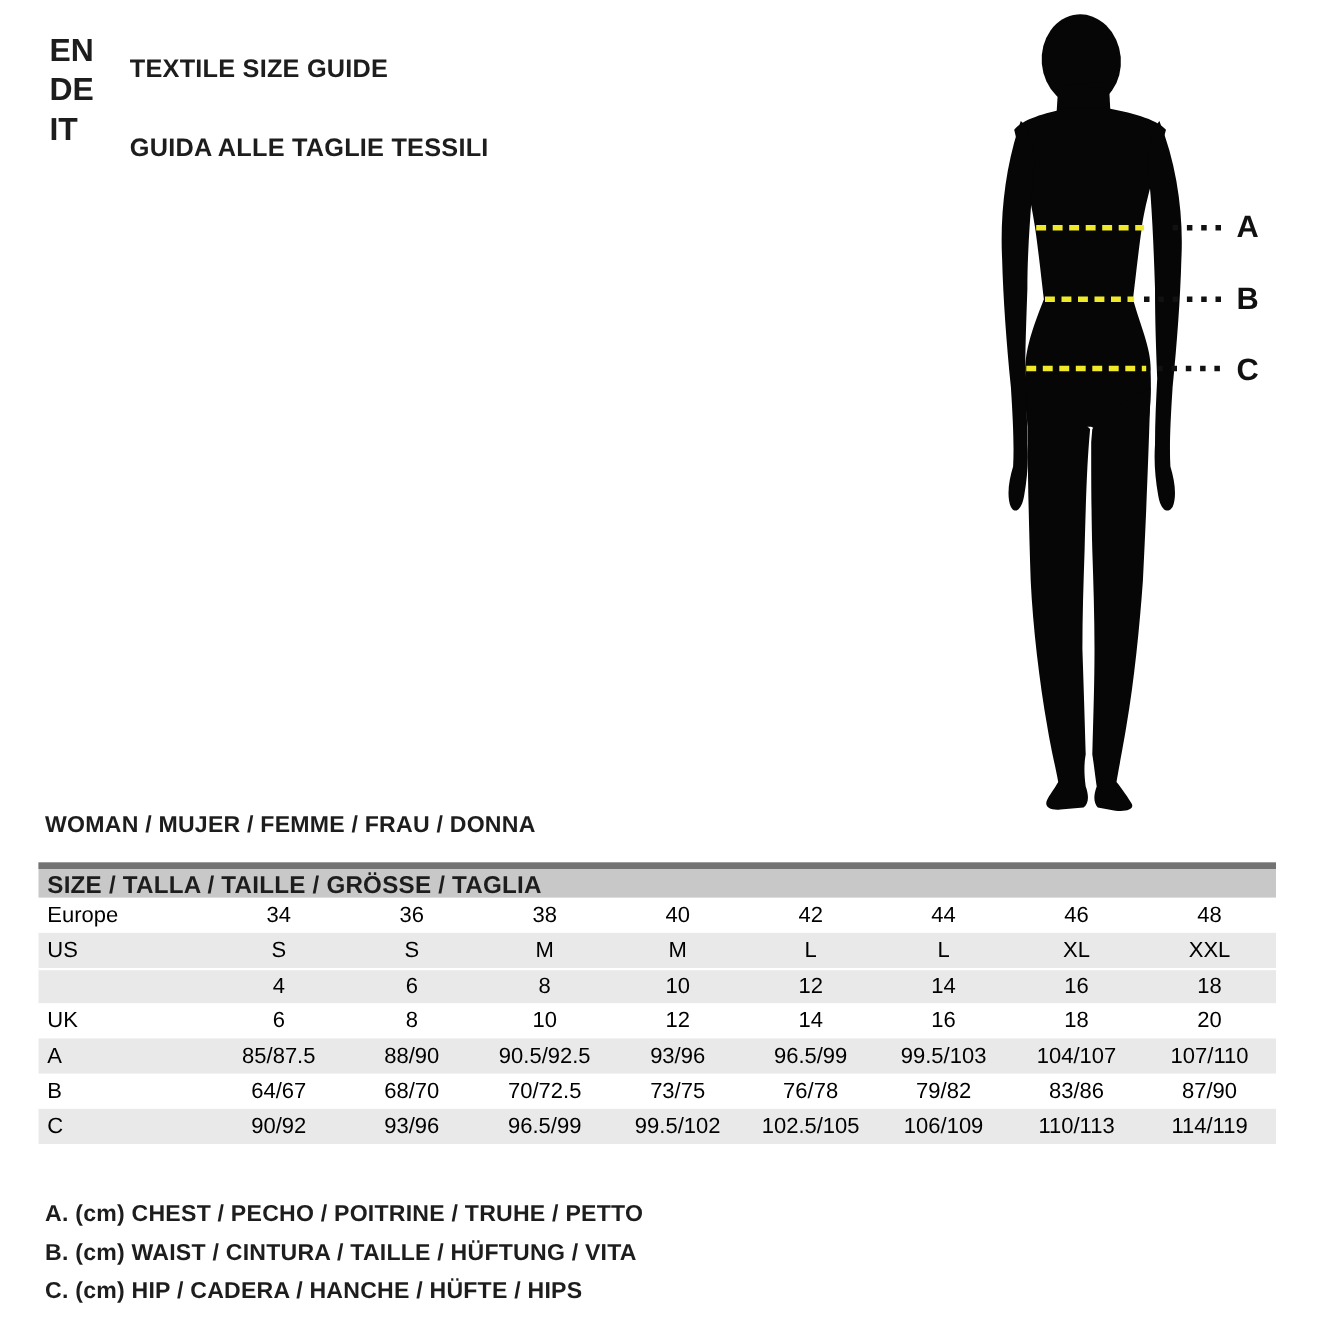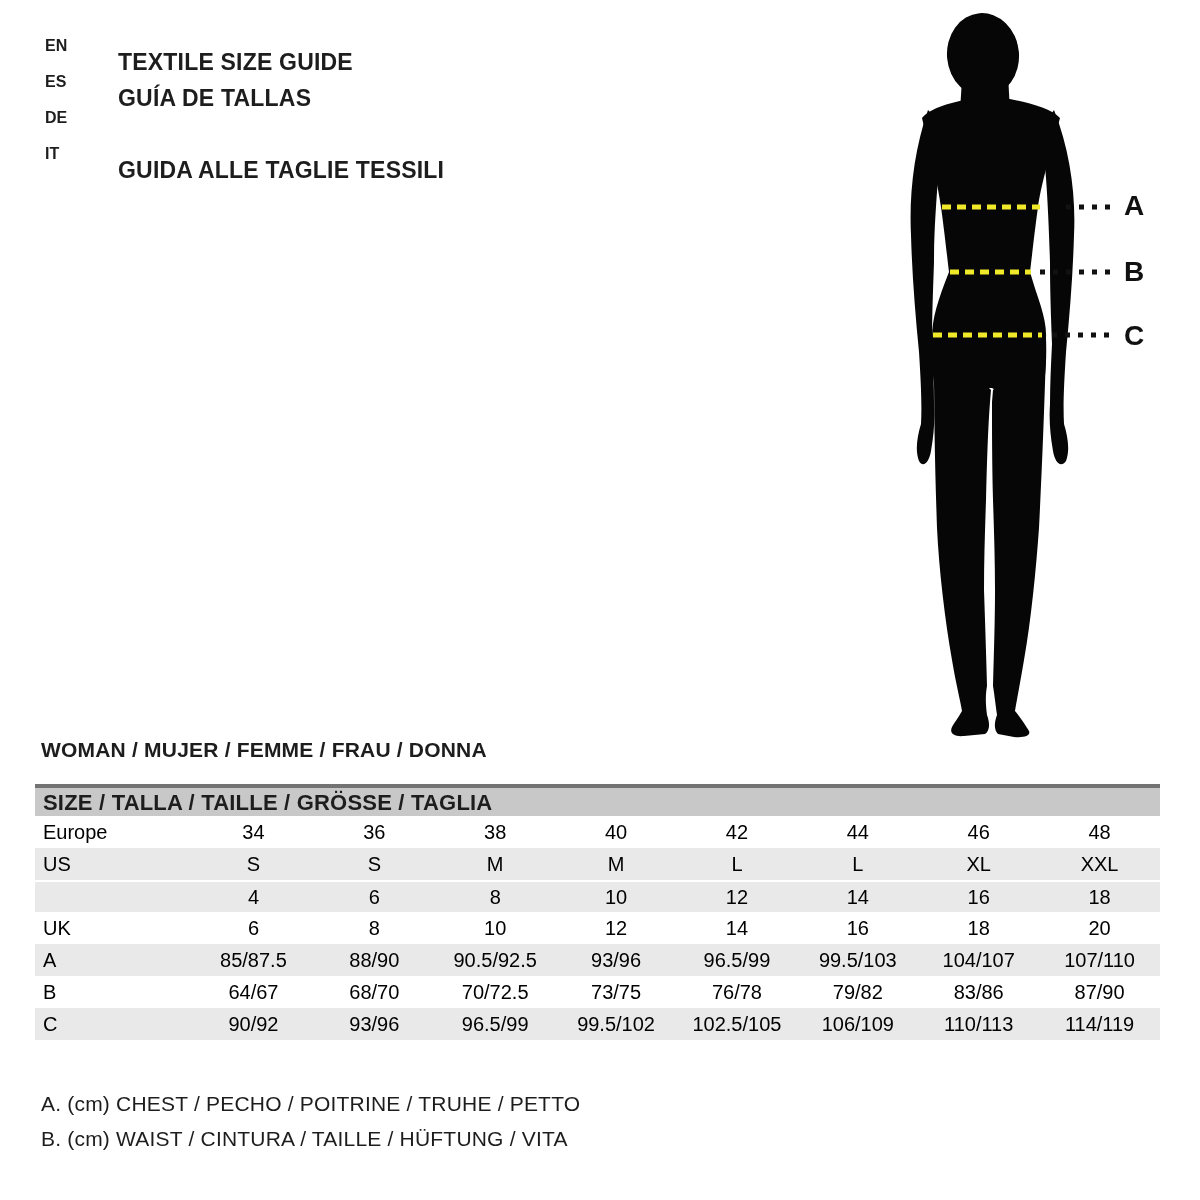--- a/index.html
+++ b/index.html
@@ -8,21 +8,21 @@
     background: #ffffff;
     position: relative;
     font-family: "Liberation Sans", sans-serif;
     color: #1d1d1d;
     overflow: hidden;
   }
 
   
   .lang-block { position: absolute; left: 45px; top: 28px; }
   .lang-row { display: flex; height: 36px; align-items: center; }
-  .lang-code { width: 73px; font-size: 16px; font-weight: bold; }
+  .lang-code { width: 73px; font-size: 29px; font-weight: bold; }
   .lang-title { font-size: 23px; font-weight: bold; letter-spacing: 0.2px; white-space: nowrap; margin-top: 32px; }
 
   
   .figure { position: absolute; left: 890px; top: 0; width: 310px; height: 740px; }
   .figure svg { position: absolute; left: 0; top: 0; }
   .measure-label {
     position: absolute; left: 234px; width: 34px;
     font-size: 28px; font-weight: 600; text-align: left; color: #111;
   }
   .measure-label.a { top: 190px; }
@@ -33,45 +33,41 @@
   .gender-heading {
     position: absolute; left: 41px; top: 738px;
     font-size: 21px; font-weight: bold; letter-spacing: 0.2px; white-space: nowrap;
   }
 
   
   .size-table { position: absolute; left: 35px; top: 784px; width: 1125px; }
   .table-header {
     box-sizing: border-box; height: 32px;
     background: #c8c8c8;
-    border-top: 4px solid #737373;
+    border-top: 6px solid #737373;
     line-height: 30px; padding-left: 8px;
     font-size: 22px; font-weight: bold; letter-spacing: 0.2px;
   }
   .t-row { display: flex; height: 32px; align-items: center; box-sizing: border-box; font-size: 20px; color: #000000; }
   .t-row.shaded { background: #e9e9e9; }
   .t-row.gap-top { border-top: 2px solid #ffffff; }
   .t-label { width: 150px; padding-left: 8px; white-space: nowrap; }
   .t-cell { flex: 1; text-align: center; white-space: nowrap; }
 
   
   .legend { position: absolute; left: 41px; top: 1092px; }
-  .legend-line { font-size: 21px; font-weight: normal; height: 35px; letter-spacing: 0.2px; white-space: nowrap; }
+  .legend-line { font-size: 21px; font-weight: bold; height: 35px; letter-spacing: 0.2px; white-space: nowrap; }
 </style>
 </head>
 <body>
 
 <div class="lang-block">
   <div class="lang-row">
     <span class="lang-code">EN</span>
     <span class="lang-title">TEXTILE SIZE GUIDE</span>
-  </div>
-  <div class="lang-row">
-    <span class="lang-code">ES</span>
-    <span class="lang-title">GUÍA DE TALLAS</span>
   </div>
   <div class="lang-row">
     <span class="lang-code">DE</span>
   </div>
   <div class="lang-row">
     <span class="lang-code">IT</span>
     <span class="lang-title">GUIDA ALLE TAGLIE TESSILI</span>
   </div>
 </div>
 
@@ -254,13 +250,14 @@
     <div class="t-cell">102.5/105</div>
     <div class="t-cell">106/109</div>
     <div class="t-cell">110/113</div>
     <div class="t-cell">114/119</div>
   </div>
 </div>
 
 <div class="legend">
   <div class="legend-line">A. (cm) CHEST / PECHO / POITRINE / TRUHE / PETTO</div>
   <div class="legend-line">B. (cm) WAIST / CINTURA / TAILLE / HÜFTUNG / VITA</div>
+  <div class="legend-line">C. (cm) HIP / CADERA / HANCHE / HÜFTE / HIPS</div>
 </div>
 
 </body></html>

